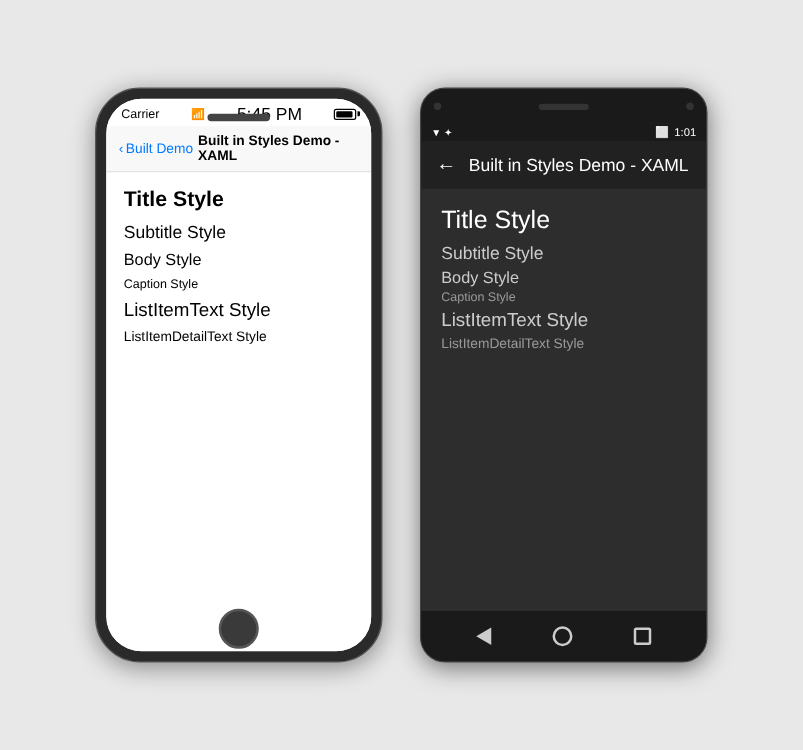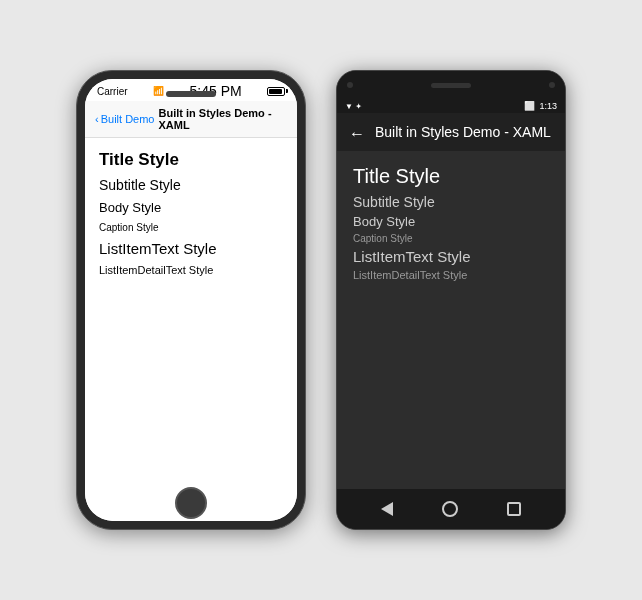--- a/index.html
+++ b/index.html
@@ -292,21 +292,21 @@
     <div style="width:6px;height:6px;border-radius:50%;background:#333;"></div>
     <div class="android-speaker"></div>
     <div style="width:6px;height:6px;border-radius:50%;background:#333;"></div>
   </div>
 
   <div class="android-screen">
 
     <div class="android-status-bar">
       <span style="margin-right:auto; font-size:8px;">▼ ✦</span>
       <span style="font-size:9px;">⬜</span>
-      <span>1:13</span>
+      <span>1:01</span>
     </div>
 
     <div class="android-app-bar">
       <span class="android-back-arrow">←</span>
       <span class="android-app-title">Built in Styles Demo - XAML</span>
     </div>
 
     <div class="android-content">
       <div class="android-style-title">Title Style</div>
       <div class="android-style-subtitle">Subtitle Style</div>

